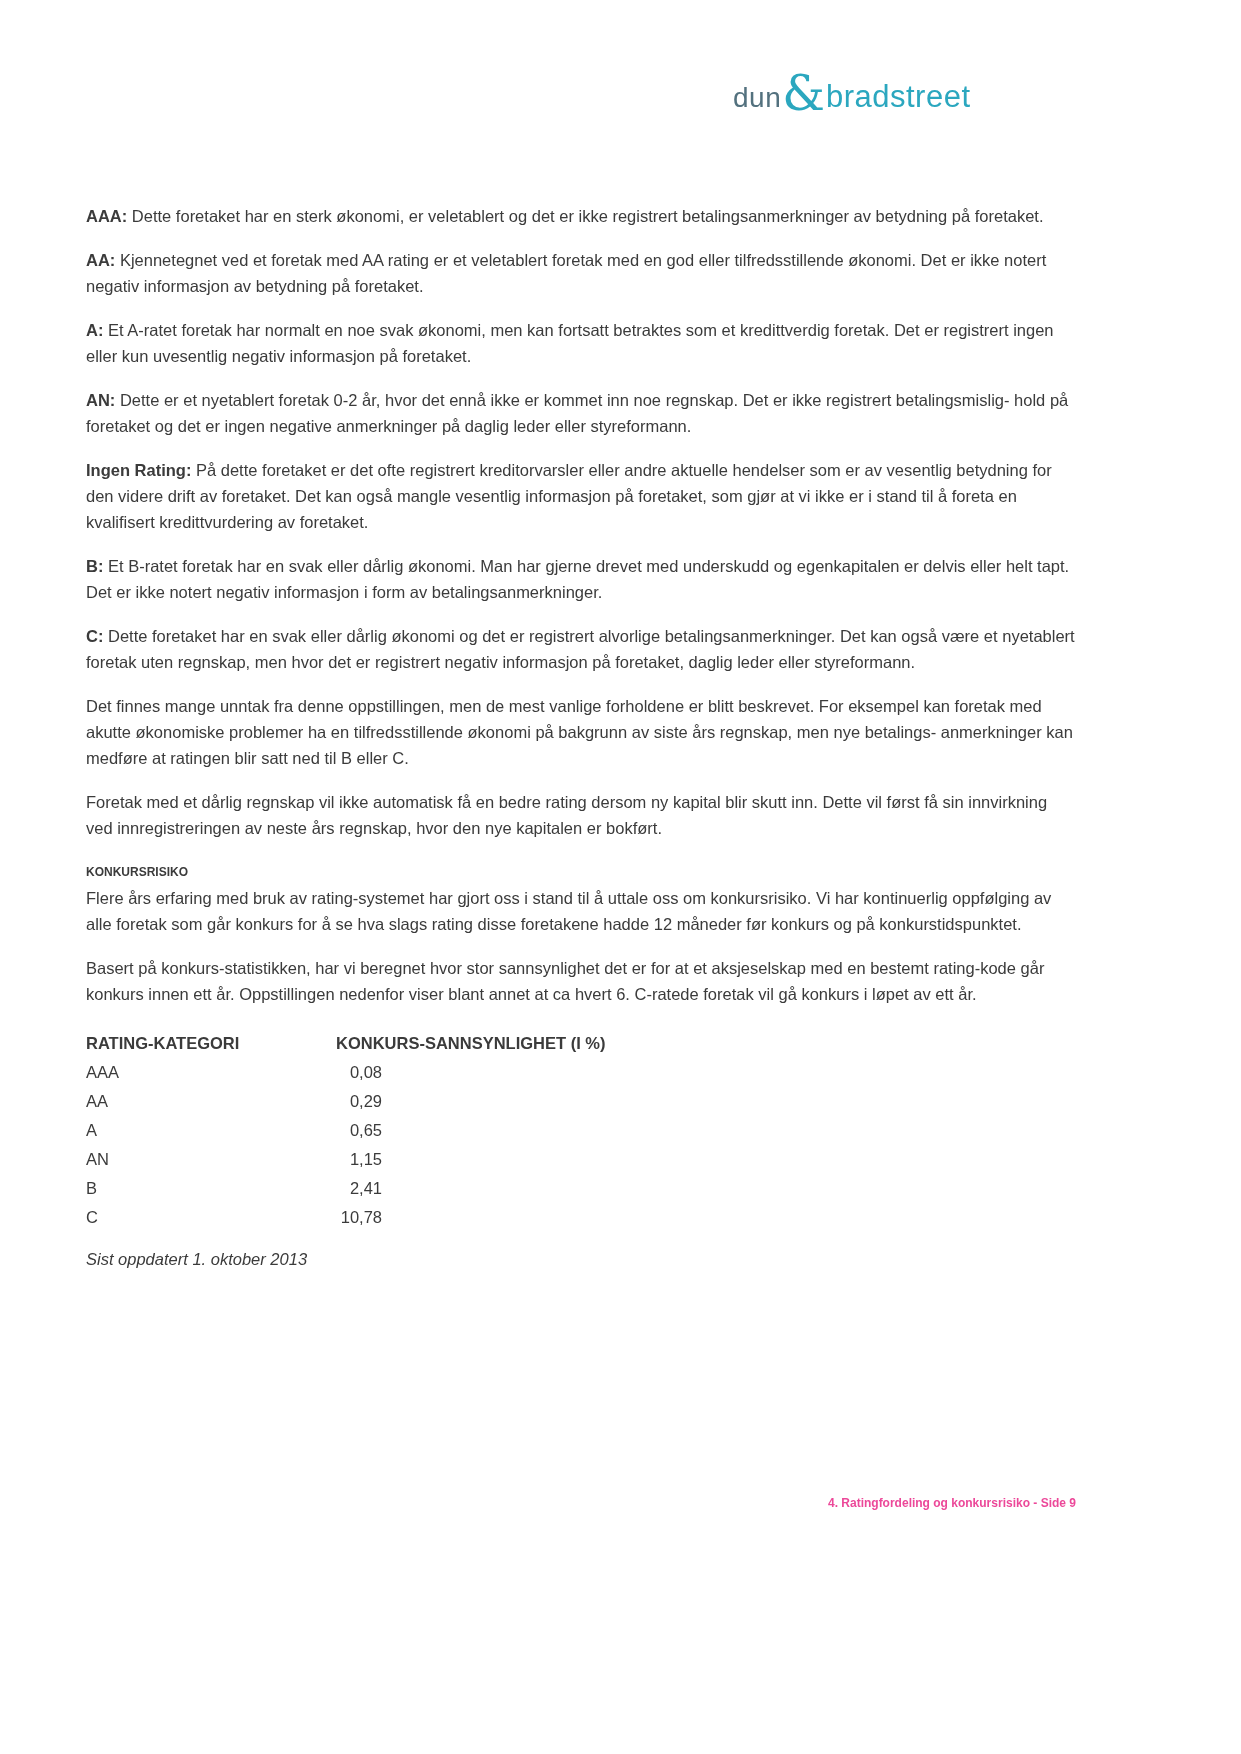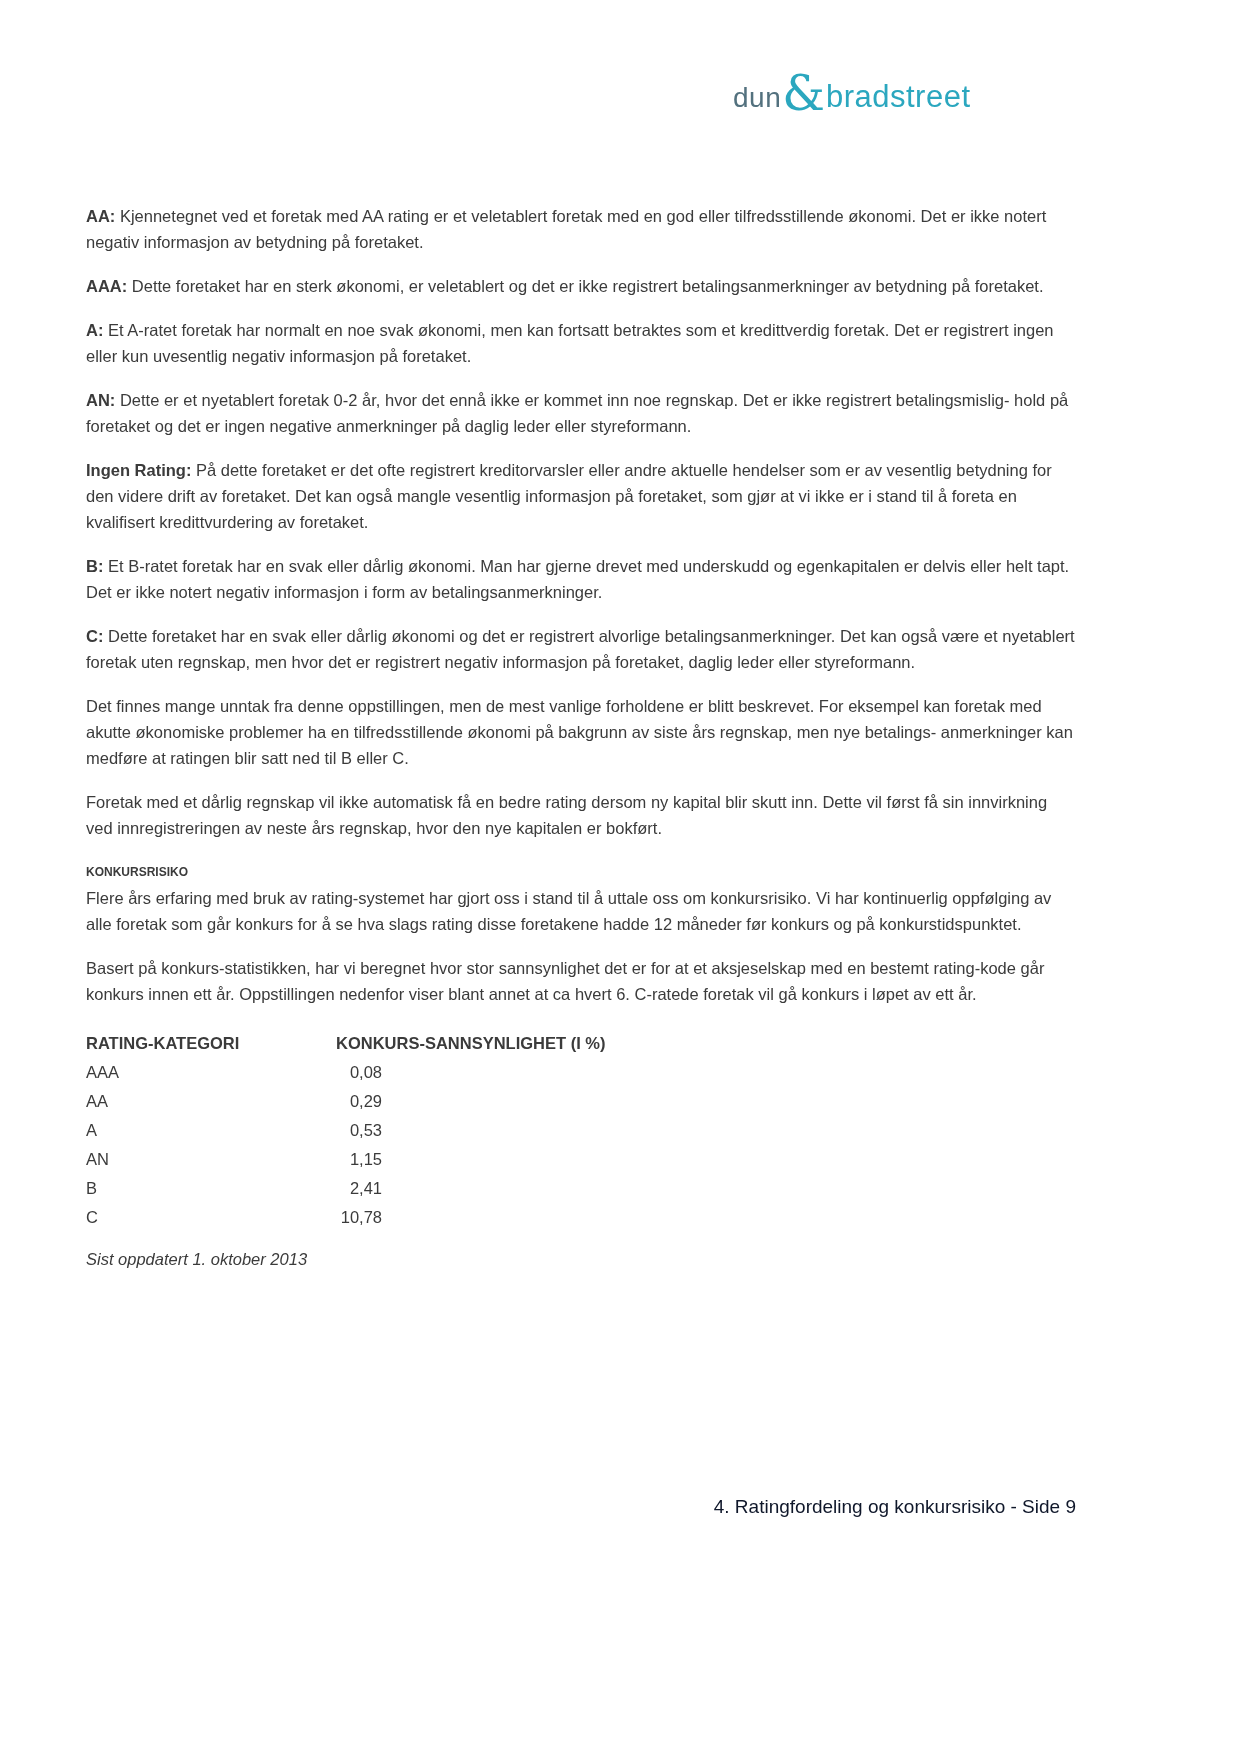--- a/index.html
+++ b/index.html
@@ -61,39 +61,40 @@
   .col-num { width: 46px; flex: 0 0 46px; text-align: right; }
   .col-head2 { white-space: nowrap; }
   .last-updated {
     font-style: italic;
     margin-top: 14px;
   }
   .footer {
     position: absolute;
     top: 1496px;
     right: 165px;
-    font-size: 19px;
-    color: #0f172a;
+    font-size: 12px;
+    color: #ec4899;
     white-space: nowrap;
+    font-weight: bold;
   }
 </style>
 </head>
 <body>
 
 <div class="page">
 
   <div class="logo">
     <span class="logo-dun">dun</span><span class="logo-amp">&amp;</span><span class="logo-brad">bradstreet</span>
   </div>
 
   <div class="content">
 
+    <p class="para"><strong>AAA:</strong> <span>Dette foretaket har en sterk økonomi, er veletablert og det er ikke registrert betalingsanmerkninger av betydning på foretaket.</span></p>
+
     <p class="para"><strong>AA:</strong> <span>Kjennetegnet ved et foretak med AA rating er et veletablert foretak med en god eller tilfredsstillende økonomi. Det er ikke notert negativ informasjon av betydning på foretaket.</span></p>
-
-    <p class="para"><strong>AAA:</strong> <span>Dette foretaket har en sterk økonomi, er veletablert og det er ikke registrert betalingsanmerkninger av betydning på foretaket.</span></p>
 
     <p class="para"><strong>A:</strong> <span>Et A-ratet foretak har normalt en noe svak økonomi, men kan fortsatt betraktes som et kredittverdig foretak. Det er registrert ingen eller kun uvesentlig negativ informasjon på foretaket.</span></p>
 
     <p class="para"><strong>AN:</strong> <span>Dette er et nyetablert foretak 0-2 år, hvor det ennå ikke er kommet inn noe regnskap. Det er ikke registrert betalingsmislig- hold på foretaket og det er ingen negative anmerkninger på daglig leder eller styreformann.</span></p>
 
     <p class="para"><strong>Ingen Rating:</strong> <span>På dette foretaket er det ofte registrert kreditorvarsler eller andre aktuelle hendelser som er av vesentlig betydning for den videre drift av foretaket. Det kan også mangle vesentlig informasjon på foretaket, som gjør at vi ikke er i stand til å foreta en kvalifisert kredittvurdering av foretaket.</span></p>
 
     <p class="para"><strong>B:</strong> <span>Et B-ratet foretak har en svak eller dårlig økonomi. Man har gjerne drevet med underskudd og egenkapitalen er delvis eller helt tapt. Det er ikke notert negativ informasjon i form av betalingsanmerkninger.</span></p>
 
     <p class="para"><strong>C:</strong> <span>Dette foretaket har en svak eller dårlig økonomi og det er registrert alvorlige betalingsanmerkninger. Det kan også være et nyetablert foretak uten regnskap, men hvor det er registrert negativ informasjon på foretaket, daglig leder eller styreformann.</span></p>
@@ -114,21 +115,21 @@
       <div class="t-row">
         <span class="col-cat">AAA</span>
         <span class="col-num">0,08</span>
       </div>
       <div class="t-row">
         <span class="col-cat">AA</span>
         <span class="col-num">0,29</span>
       </div>
       <div class="t-row">
         <span class="col-cat">A</span>
-        <span class="col-num">0,53</span>
+        <span class="col-num">0,65</span>
       </div>
       <div class="t-row">
         <span class="col-cat">AN</span>
         <span class="col-num">1,15</span>
       </div>
       <div class="t-row">
         <span class="col-cat">B</span>
         <span class="col-num">2,41</span>
       </div>
       <div class="t-row">

